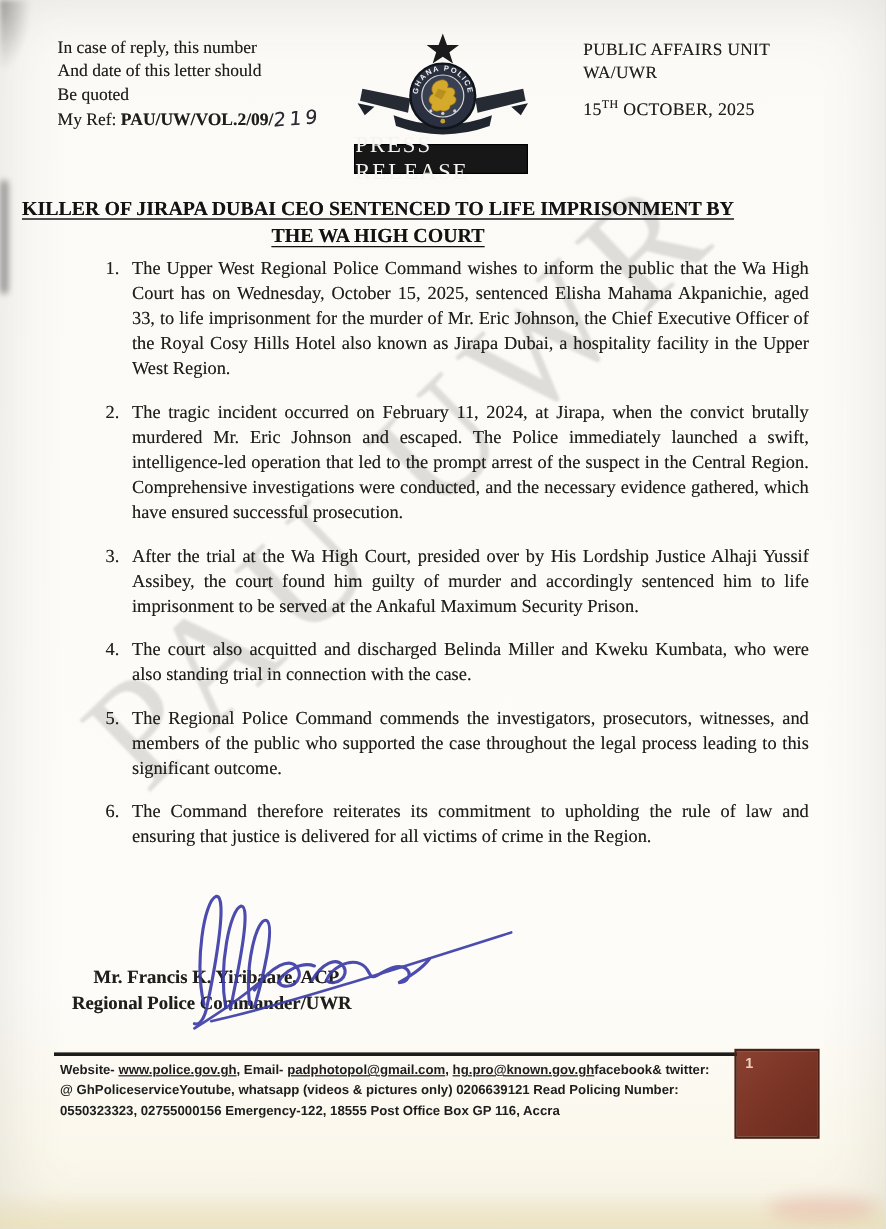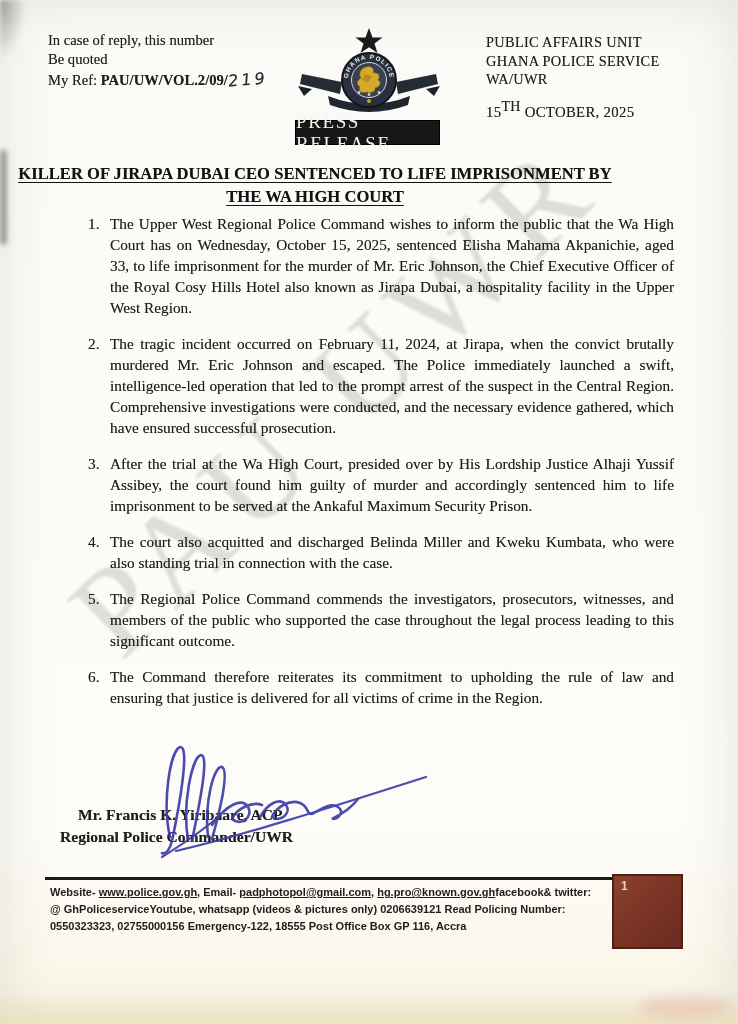--- a/index.html
+++ b/index.html
@@ -27,21 +27,21 @@
     transform:rotate(-44deg);transform-origin:0 50%;filter:blur(1px);user-select:none;
   }
   .content{position:absolute;inset:0;z-index:1;}
   
   .hdr-left{position:absolute;left:48px;top:31px;font-size:14.6px;line-height:19.3px;}
   .hdr-left .bold{font-weight:700;}
   .handwritten{display:inline-block;font-family:"DejaVu Sans",sans-serif;font-size:16px;
     color:#2a2a33;transform:rotate(-4deg) skewX(-8deg);letter-spacing:3px;font-weight:400;}
   .hdr-right{position:absolute;left:486px;top:33px;font-size:14.4px;line-height:18.6px;letter-spacing:.3px;}
   .hdr-date{margin-top:9px;font-size:14.8px;}
-  .hdr-date sup{font-size:14px;}
+  .hdr-date sup{font-size:10px;}
   .crest{position:absolute;left:296px;top:26px;}
   .press-release{
     position:absolute;left:295px;top:120px;width:143px;height:23px;
     background:#171717;border:1px solid #000;color:#f4f3ef;
     font-weight:400;font-size:19px;letter-spacing:1.6px;
     display:flex;align-items:center;justify-content:center;
   }
   
   .title{position:absolute;left:0;top:162px;width:630px;text-align:center;
     font-weight:700;font-size:16.6px;line-height:23px;color:#121212;}
@@ -70,20 +70,21 @@
 <body>
 
 <div class="page">
 
   <div class="watermark">PAU UWR</div>
 
   <div class="content">
 
     <div class="hdr-left txtshadow">
       <div>In case of reply, this number</div>
+      <div>And date of this letter should</div>
       <div>Be quoted</div>
       <div><span>My Ref: </span><span class="bold">PAU/UW/VOL.2/09/</span><span class="handwritten">219</span></div>
     </div>
 
     <svg class="crest" width="146" height="92" viewBox="0 0 146 92">
       <path fill="#1b1b1b" d="M73 2 L76.5 11.5 L86.5 11.5 L78.5 17.5 L81.5 27 L73 21.2 L64.5 27 L67.5 17.5 L59.5 11.5 L69.5 11.5 Z"></path>
 
       <path fill="#252a33" d="M6 48 L46 56 L44 68 L4 58 Z"></path>
       <path fill="#1d222a" d="M2 60 L16 63 L8 70 Z"></path>
       <path fill="#252a33" d="M140 48 L100 56 L102 68 L142 58 Z"></path>
@@ -108,21 +109,20 @@
       <circle cx="63" cy="66.5" r="1.4" fill="#cfcfcf"></circle>
       <circle cx="73" cy="68.5" r="1.4" fill="#cfcfcf"></circle>
       <circle cx="83" cy="66.5" r="1.4" fill="#cfcfcf"></circle>
       <circle cx="73" cy="75" r="2" fill="#c9a227"></circle>
     </svg>
 
     <div class="press-release">PRESS RELEASE</div>
 
     <div class="hdr-right txtshadow">
       <div>PUBLIC AFFAIRS UNIT</div>
-      <div>GHANA POLICE SERVICE</div>
       <div>WA/UWR</div>
       <div class="hdr-date"><span>15</span><sup>TH</sup><span> OCTOBER, 2025</span></div>
     </div>
 
     <div class="title txtshadow">
       <div><span>KILLER OF JIRAPA DUBAI CEO SENTENCED TO LIFE IMPRISONMENT BY</span></div>
       <div><span>THE WA HIGH COURT</span></div>
     </div>
 
     <div class="plist txtshadow">

